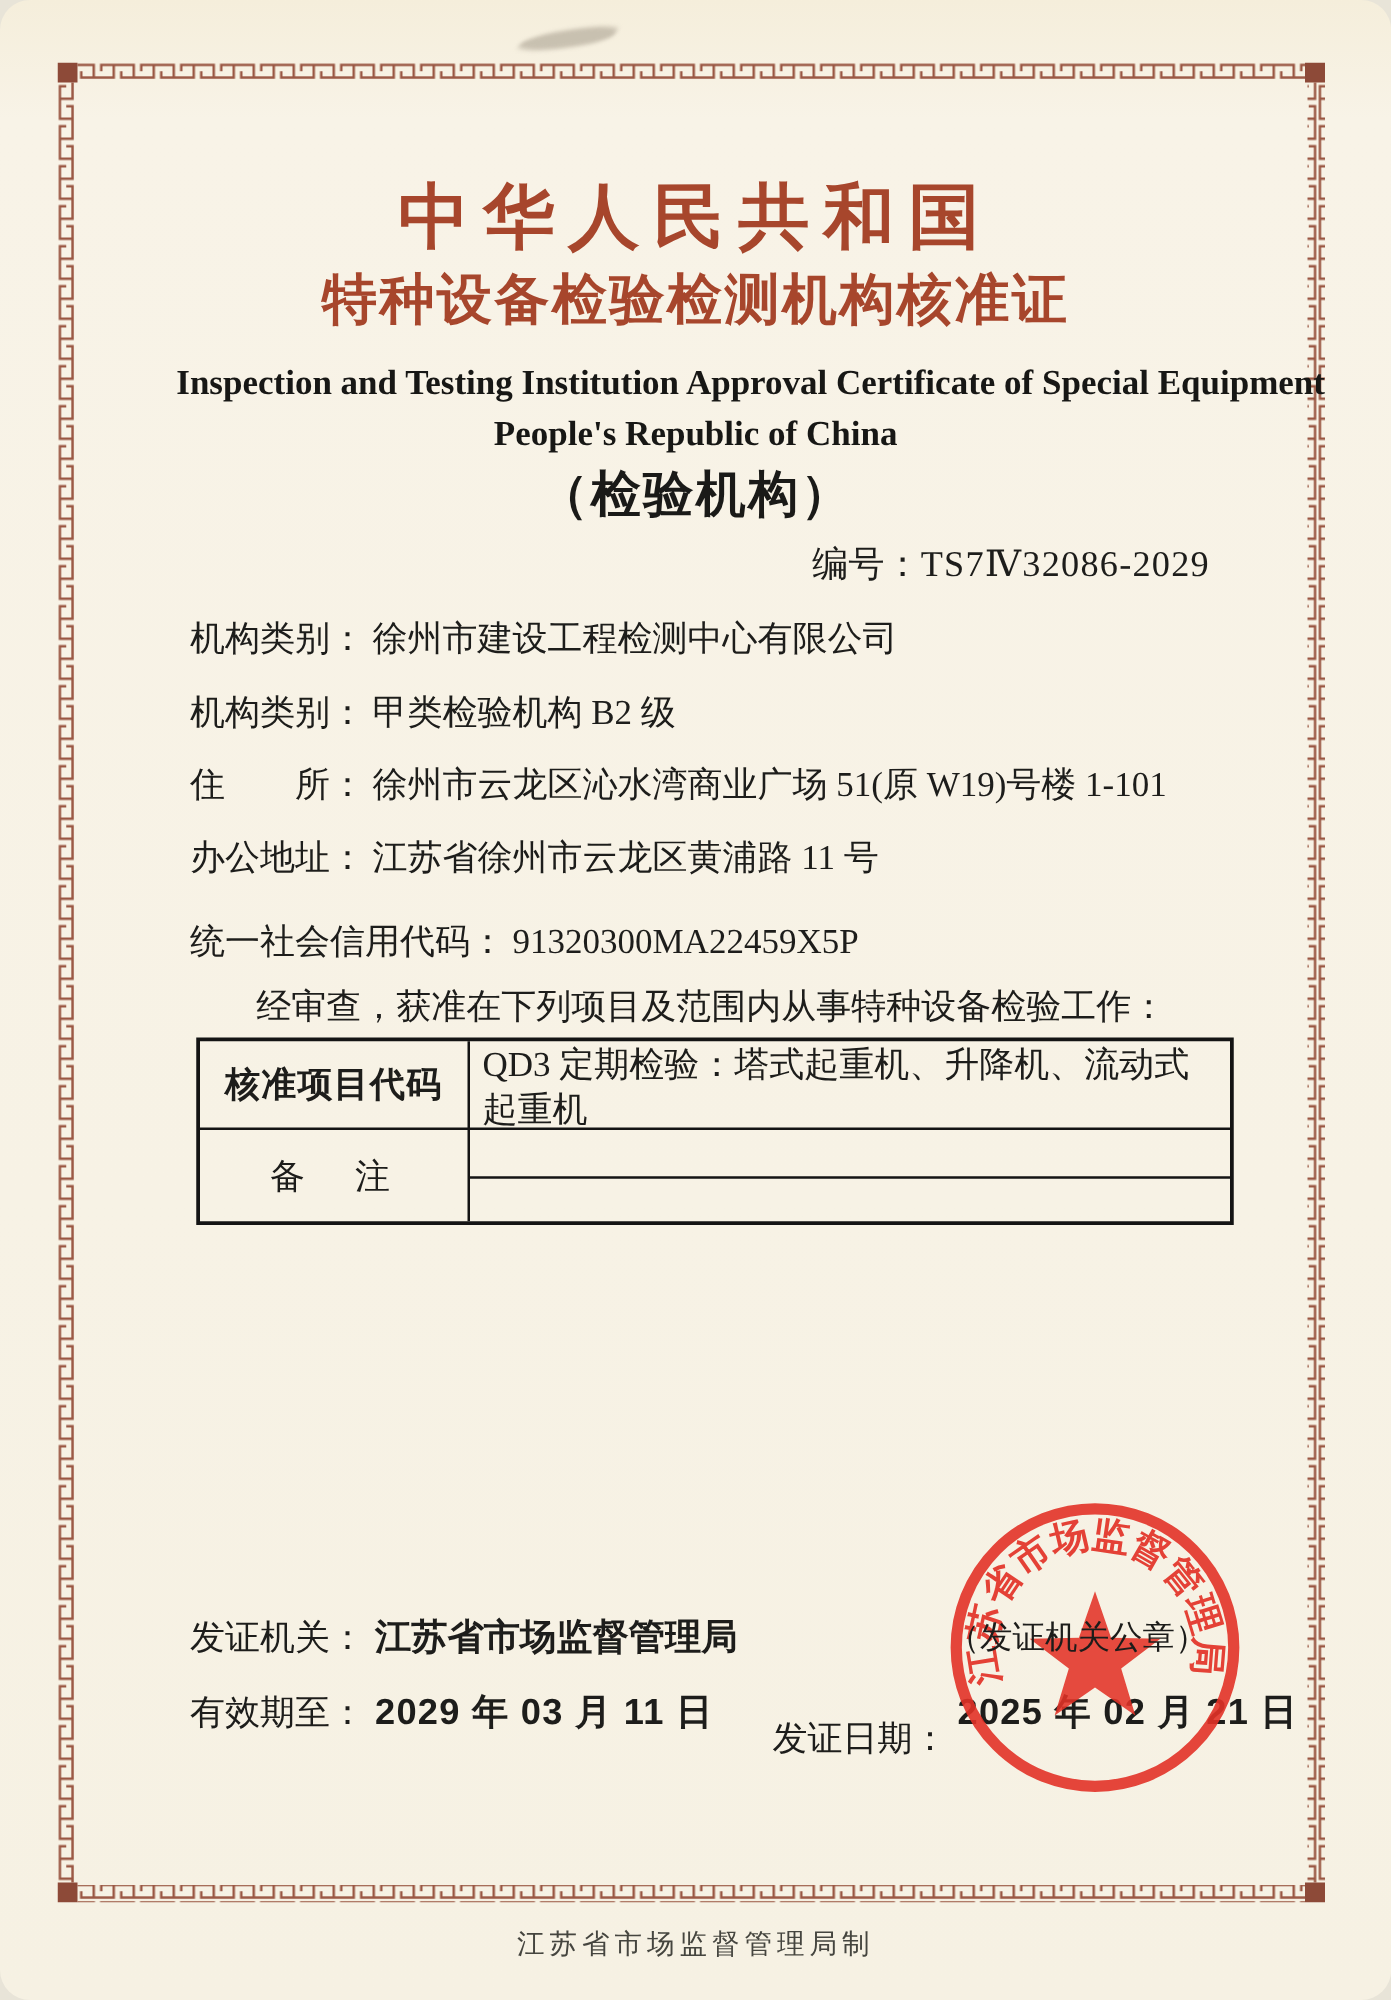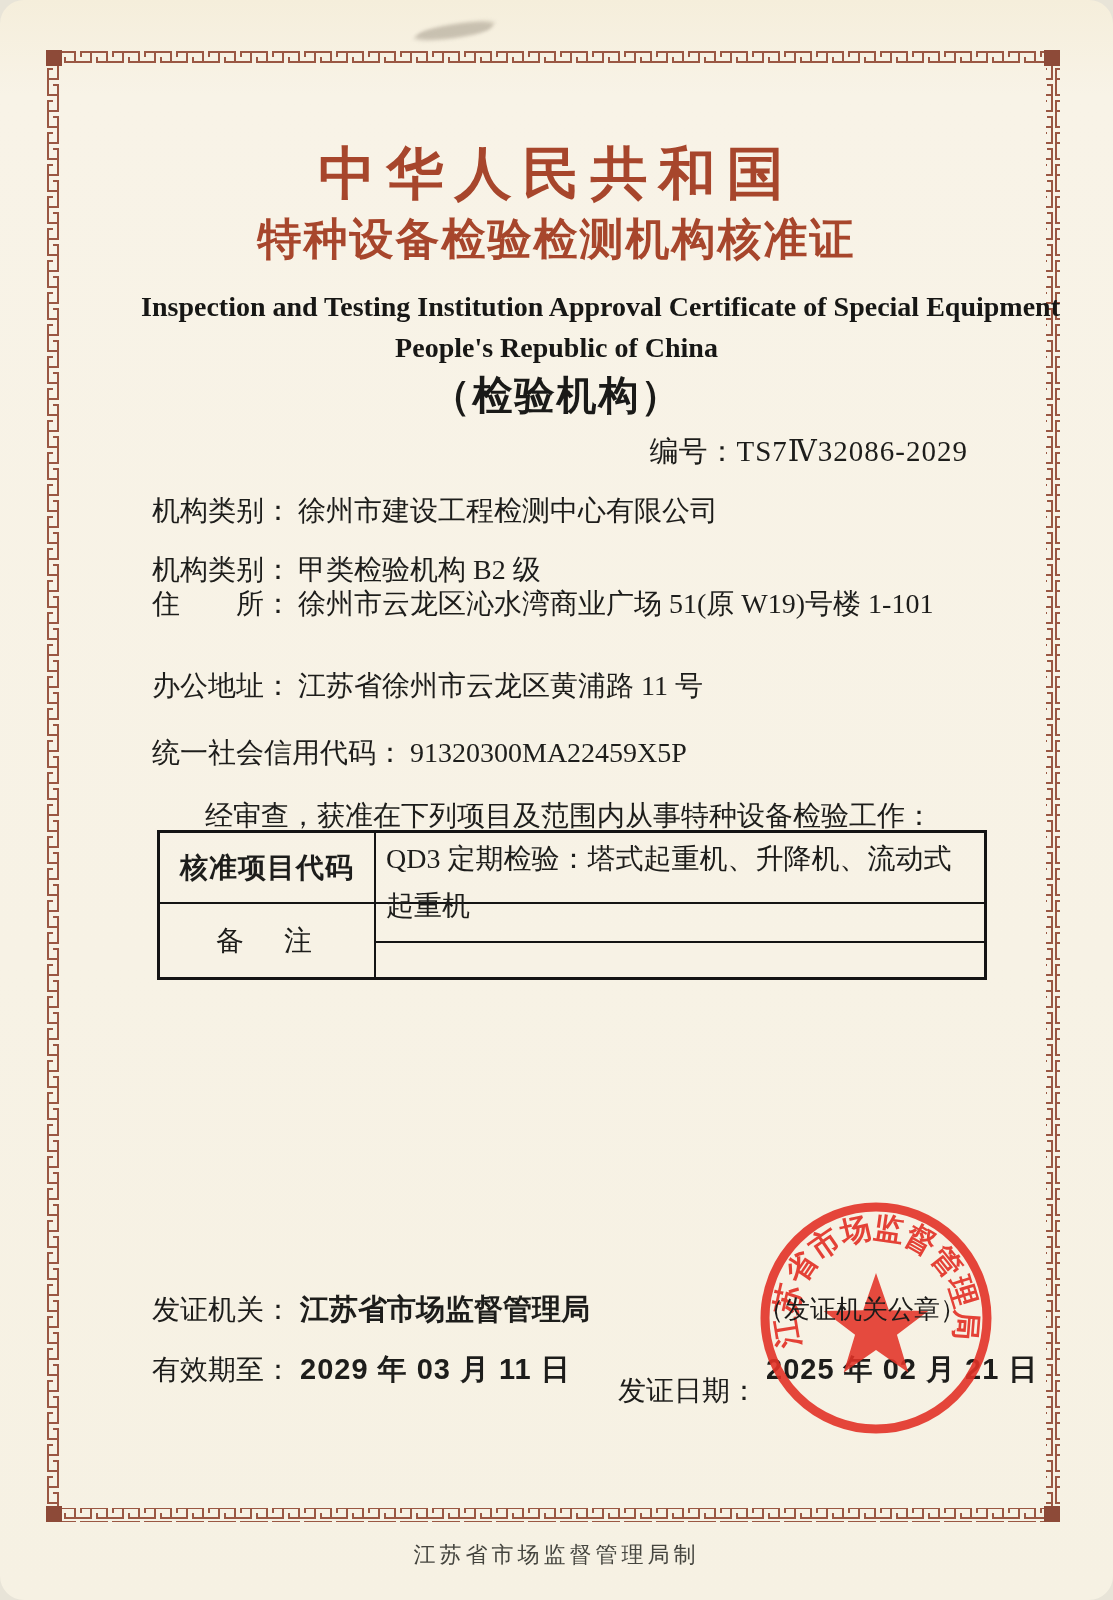--- a/index.html
+++ b/index.html
@@ -27,40 +27,40 @@
   .title-cn1{top:136px;font-size:57px;font-weight:700;color:#a7462c;letter-spacing:11px;margin:0;}
   .title-cn2{top:210px;font-size:44px;font-weight:700;color:#a7462c;letter-spacing:2px;margin:0;}
   .title-en{font-size:28px;font-weight:700;color:#171715;}
   .title-en1{top:291px;margin-left:44px;}
   .title-en2{top:332px;}
   .subtitle{top:368px;font-size:40px;font-weight:700;color:#1a1a18;
     font-family:"Liberation Sans","DejaVu Sans",sans-serif;letter-spacing:2px;}
   .cert-no{top:432px;right:145px;font-size:29px;}
   .cert-no .no-value{letter-spacing:1px;}
   .field{left:152px;font-size:28px;white-space:nowrap;}
-  .f1{top:492px;} .f2{top:551px;} .f3{top:585px;text-align:center;} .f4{top:667px;} .f5{top:734px;}
+  .f1{top:492px;} .f2{top:551px;} .f3{top:609px;text-align:center;} .f4{top:667px;} .f5{top:734px;}
   .field .fv{margin-left:6px;}
-  .statement{top:786px;left:205px;font-size:28px;margin-top:11px;}
+  .statement{top:786px;left:205px;font-size:28px;}
   .approval-table{
     top:830px;left:157px;width:830px;height:150px;
     display:grid;grid-template-columns:216px 1fr;grid-template-rows:71px 39px 1fr;
     border:3px solid #141414;box-sizing:border-box;
     background:transparent;
   }
   .cell{box-sizing:border-box;}
   .code-head{
     grid-column:1;grid-row:1;
     border-right:2px solid #141414;border-bottom:2px solid #141414;
     display:flex;align-items:center;justify-content:center;
     font-size:28px;font-weight:700;letter-spacing:1px;
   }
   .code-val{
     grid-column:2;grid-row:1;
     border-bottom:2px solid #141414;
-    font-size:28px;line-height:47px;padding:2px 8px 0 10px;
+    font-size:28px;line-height:36px;padding:2px 8px 0 10px;
   }
   .remark-head{
     grid-column:1;grid-row:2/4;
     border-right:2px solid #141414;
     display:flex;align-items:center;justify-content:center;
     font-size:28px;letter-spacing:6px;
   }
   .remark-r1{grid-column:2;grid-row:2;border-bottom:2px solid #141414;}
   .remark-r2{grid-column:2;grid-row:3;}
   .issuer{top:1290px;left:152px;font-size:28px;}

